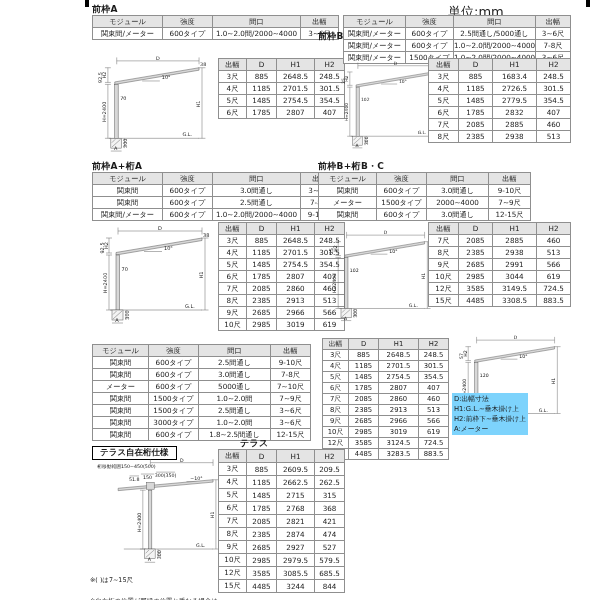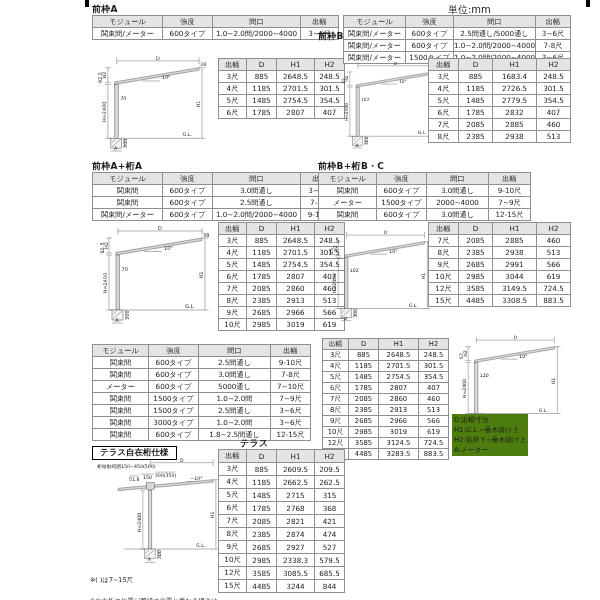--- a/index.html
+++ b/index.html
@@ -4,21 +4,21 @@
 <style>
   html,body{margin:0;padding:0;}
   body{
     width:600px;height:600px;position:relative;overflow:hidden;
     background:#ffffff;color:#1a1a1a;
     font-family:"DejaVu Sans","Liberation Sans",sans-serif;
   }
   .abs{position:absolute;}
   .crop-mark{position:absolute;top:0;width:4px;height:7px;background:#000;}
   .sec-title{font-size:9px;font-weight:bold;white-space:nowrap;letter-spacing:.3px;}
-  .unit{font-size:10px;}
+  .unit{font-size:13px;}
   table.tbl{border-collapse:collapse;table-layout:fixed;background:#fff;}
   table.tbl th,table.tbl td{
     border:1px solid #8f8f8f;text-align:center;padding:0;
     overflow:hidden;white-space:nowrap;font-weight:normal;
   }
   table.tbl th{background:#e4e4e4;}
   table.spec{font-size:7.2px;}
   table.spec th,table.spec td{height:11px;}
   table.dim{font-size:7.2px;}
   table.dim th,table.dim td{height:11px;}
@@ -725,21 +725,21 @@
     <text x="105" y="12.5" text-anchor="start" font-size="4.5"></text>
     <text x="66" y="26" text-anchor="start" font-size="4.5">10°</text>
     <text x="23.5" y="47" text-anchor="start" font-size="4.5">120</text>
     <text transform="rotate(-90 8.8 59)" x="8.8" y="59" text-anchor="middle" font-size="4.5">H=2400</text>
     <text transform="rotate(-90 105 51)" x="105" y="51" text-anchor="middle">H1</text>
     <text x="87" y="84">G.L.</text>
     <text x="19" y="98" text-anchor="middle" font-size="4.5">A</text>
     <text transform="rotate(-90 31 91)" x="31" y="91" text-anchor="middle" font-size="4.3">300</text>
   </svg>
 </div>
-<div class="abs legend" style="left:452px;top:414px;background:#4d7c0f;padding:1px 2px;">
+<div class="abs legend" style="left:452px;top:393px;background:#7dd3fc;padding:1px 2px;">
   <div>D:出幅寸法</div>
   <div>H1:G.L.~垂木掛け上</div>
   <div>H2:前枠下~垂木掛け上</div>
   <div>A:メーター</div>
 </div>
 
 <div class="abs" style="left:92px;top:440px;">
   <span class="box-title">テラス自在桁仕様</span>
 </div>
 <div class="abs diagram-host" style="left:92px;top:456px;width:132px;height:112px;">
@@ -836,21 +836,21 @@
       </tr>
       <tr>
         <td>9尺</td>
         <td>2685</td>
         <td>2927</td>
         <td>527</td>
       </tr>
       <tr>
         <td>10尺</td>
         <td>2985</td>
-        <td>2338.3</td>
+        <td>2979.5</td>
         <td>579.5</td>
       </tr>
       <tr>
         <td>12尺</td>
         <td>3585</td>
         <td>3085.5</td>
         <td>685.5</td>
       </tr>
       <tr>
         <td>15尺</td>

